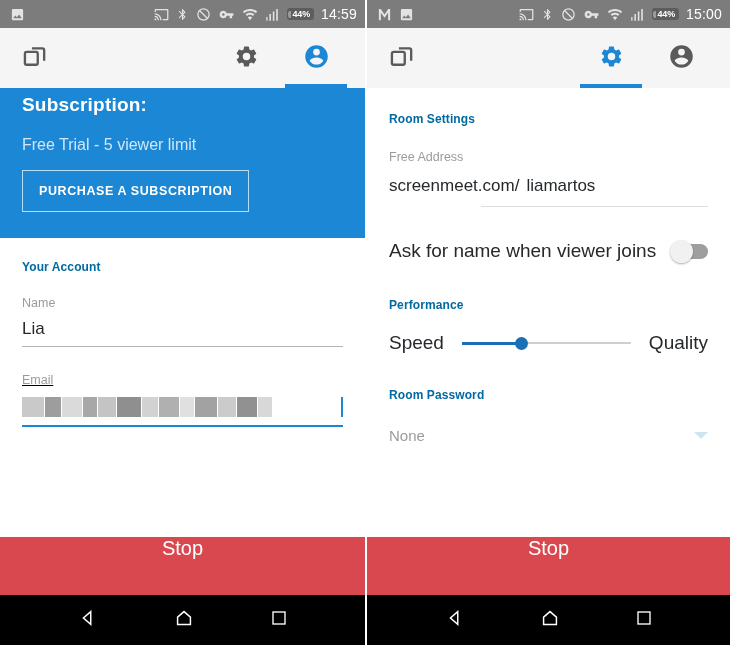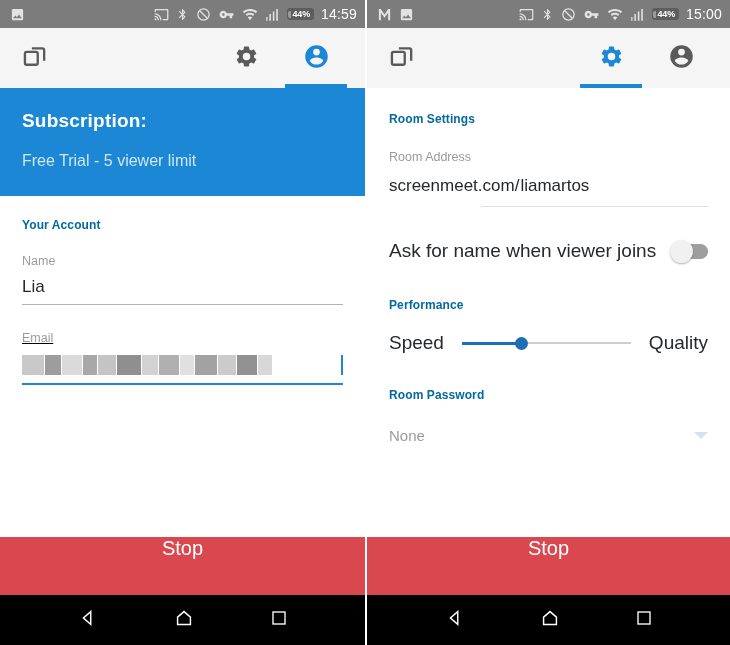--- a/index.html
+++ b/index.html
@@ -59,21 +59,21 @@
   }
   .tab.active .indicator { display: block; }
   .tab.account-tab { margin-right: 14px; }
 
   
   .content { flex: 1 1 auto; position: relative; overflow: hidden; background:#fff; }
 
   
   .subscription {
     background: #1b87d5; color: #ffffff;
-    padding: 22px 22px 26px 22px;
+    padding: 6px 22px 26px 22px;
   }
   .sub-title { font-size: 19px; font-weight: bold; letter-spacing: 0.2px; }
   .sub-sub { font-size: 16px; color: #cfe6f8; margin-top: 20px; }
   .purchase-btn {
     margin-top: 16px;
     border: 1px solid #b9ddf5; color: #ffffff;
     background: transparent;
     font-size: 12.5px; font-weight: bold; letter-spacing: 0.6px;
     padding: 13px 16px; display: inline-block;
   }
@@ -213,20 +213,21 @@
           <span class="indicator"></span>
         </div>
       </div>
     </div>
 
     <div class="content">
 
       <div class="subscription">
         <div class="sub-title">Subscription:</div>
         <div class="sub-sub">Free Trial - 5 viewer limit</div>
+        <div class="purchase-btn">PURCHASE A SUBSCRIPTION</div>
       </div>
 
       <div class="section" style="padding-top:22px;">
         <div class="section-title">Your Account</div>
 
         <div style="margin-top:22px;">
           <div class="field-label">Name</div>
           <div class="field-value" style="margin-top:9px;">Lia</div>
           <div class="underline" style="margin-top:7px;"></div>
         </div>
@@ -344,22 +345,22 @@
         </div>
       </div>
     </div>
 
     <div class="content">
 
       <div class="section" style="padding-top:24px;">
         <div class="section-title">Room Settings</div>
 
         <div style="margin-top:24px;">
-          <div class="field-label">Room Address</div>
-          <div style="margin-top:12px; display:flex; align-items:baseline; gap:1px;">
+          <div class="field-label">Free Address</div>
+          <div style="margin-top:12px; display:flex; align-items:baseline; gap:7px;">
             <span class="field-value">screenmeet.com/</span>
             <span class="field-value">liamartos</span>
           </div>
           <div class="underline faint" style="margin-top:10px; margin-left:92px;"></div>
         </div>
 
         <div class="row" style="margin-top:33px;">
           <span class="side-label">Ask for name when viewer joins</span>
           <span class="toggle-track" style="margin-left:auto;">
             <span class="toggle-thumb"></span>

